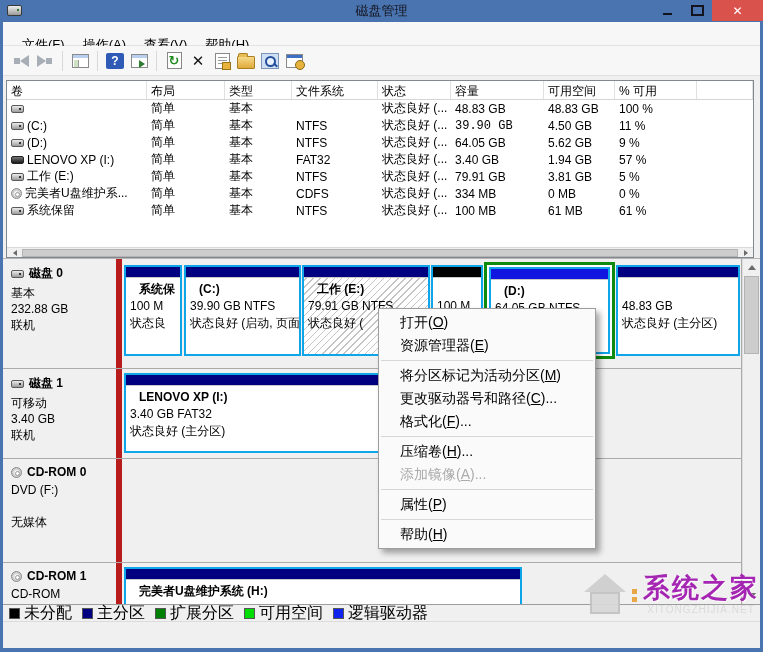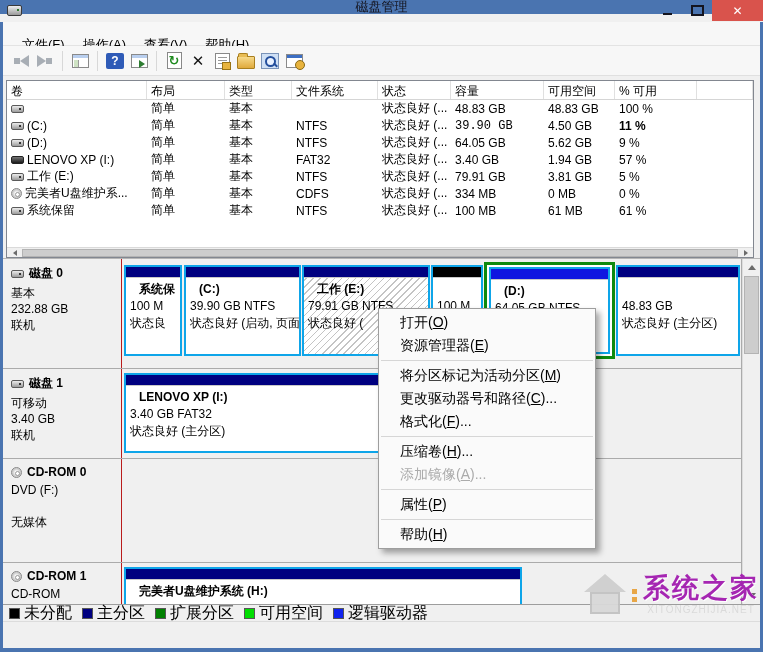--- a/index.html
+++ b/index.html
@@ -3,21 +3,21 @@
 <meta charset="utf-8">
 <style>
   html,body{margin:0;padding:0;background:#DDE3EA;}
   *{box-sizing:border-box;}
   .win{
     position:relative;width:763px;height:652px;overflow:hidden;
     font-family:"Liberation Sans","DejaVu Sans",sans-serif;
     font-size:12px;color:#000;background:#F0F0F0;
   }
   
-  .titlebar{position:absolute;left:0;top:0;width:763px;height:14px;background:var(--c-titlebar,#4A74B0);display:flex;align-items:center;padding-left:36px;}
+  .titlebar{position:absolute;left:0;top:0;width:763px;height:22px;background:var(--c-titlebar,#4A74B0);display:flex;align-items:center;padding-left:36px;}
   .app-icon{position:absolute;left:7px;top:5px;width:15px;height:11px;border:1px solid #3A3A3A;border-radius:2px;background:linear-gradient(#EFEFEF,#9A9A9A);}
   .app-icon:after{content:"";position:absolute;right:2px;top:3px;width:2px;height:2px;background:#2E7A2E;}
   .title-text{position:absolute;left:0;width:100%;text-align:center;font-size:13px;color:#14141E;}
   .capbtns{position:absolute;right:0;top:0;height:22px;display:flex;}
   .capbtn{height:21px;display:flex;align-items:center;justify-content:center;color:#14141E;font-size:12px;cursor:pointer;}
   .btn-min{width:30px;}
   .btn-min:after{content:"";width:9px;height:2px;background:#14141E;margin-top:6px;}
   .btn-max{width:30px;}
   .btn-max:after{content:"";width:9px;height:7px;border:2px solid #14141E;}
   .btn-close{width:51px;background:var(--c-close,#D9534C);color:#FFF;font-weight:bold;}
@@ -67,21 +67,21 @@
   .hs-thumb{flex:1;height:8px;background:#CDCDCD;border:1px solid #B3B3B3;}
   
   .icon-drive{display:inline-block;width:13px;height:8px;border:1px solid #5A5A5A;border-radius:2px;background:linear-gradient(#ECECEC,#9B9B9B);position:relative;flex:none;}
   .icon-drive:after{content:"";position:absolute;right:2px;top:2px;width:2px;height:2px;background:#333;}
   .icon-drive-dark{display:inline-block;width:13px;height:8px;border:1px solid #222;border-radius:2px;background:linear-gradient(#777,#1A1A1A);position:relative;flex:none;}
   .icon-cd{display:inline-block;width:11px;height:11px;border:1px solid #888;border-radius:50%;background:radial-gradient(circle,#FFF 18%,#C9C9C9 60%,#EDEDED 100%);position:relative;flex:none;}
   .icon-cd:after{content:"";position:absolute;left:3px;top:3px;width:3px;height:3px;border-radius:50%;background:#FFF;border:1px solid #999;}
   
   .lower{position:absolute;left:3px;top:258px;width:757px;height:346px;background:#F0F0F0;border-top:1px solid #B5B5B5;overflow:hidden;}
   .diskrow{position:absolute;left:0;width:738px;border-bottom:1px solid #ABABAB;}
-  .dpanel{position:absolute;left:0;top:0;width:119px;height:100%;border-right:1px solid #b91c1c;padding:6px 0 0 8px;}
+  .dpanel{position:absolute;left:0;top:0;width:119px;height:100%;border-right:6px solid #b91c1c;padding:6px 0 0 8px;}
   .dpanel .dname{font-weight:bold;font-size:12px;display:flex;align-items:center;gap:5px;margin-bottom:3px;}
   .dpanel .dline{font-size:12px;line-height:16px;}
   .graph-edge{position:absolute;top:0;width:1px;height:100%;background:#ABABAB;left:738px;}
   .pblock{position:absolute;border:2px solid #0ea5e9;background:#FFF;overflow:hidden;}
   .pband{height:11px;width:100%;border-bottom:1px solid #C9C9C9;}
   .band-primary{background:var(--c-primary,#000080);}
   .band-logical{background:var(--c-logical,#1016E0);}
   .band-black{background:var(--c-unalloc,#000);}
   .pbody{padding:3px 4px 0 4px;font-size:12px;line-height:17px;white-space:nowrap;}
   .plabel{font-weight:bold;padding-left:9px;min-height:17px;}
@@ -240,21 +240,21 @@
           </div>
           <div class="c" style="width: 73px;">
             <span>状态良好 (...</span>
           </div>
           <div class="c" style="width: 93px; font-family: Liberation Mono, monospace;">
             <span>39.90 GB</span>
           </div>
           <div class="c" style="width: 71px;">
             <span>4.50 GB</span>
           </div>
-          <div class="c" style="width: 82px; font-weight: bold;">
+          <div class="c" style="width: 82px;">
             <span>11 %</span>
           </div>
         </div>
         <div class="vrow">
           <div class="c" style="width: 140px;">
             <span class="icon-drive"></span>
             <span>(D:)</span>
           </div>
           <div class="c" style="width: 78px;">
             <span>简单</span>

